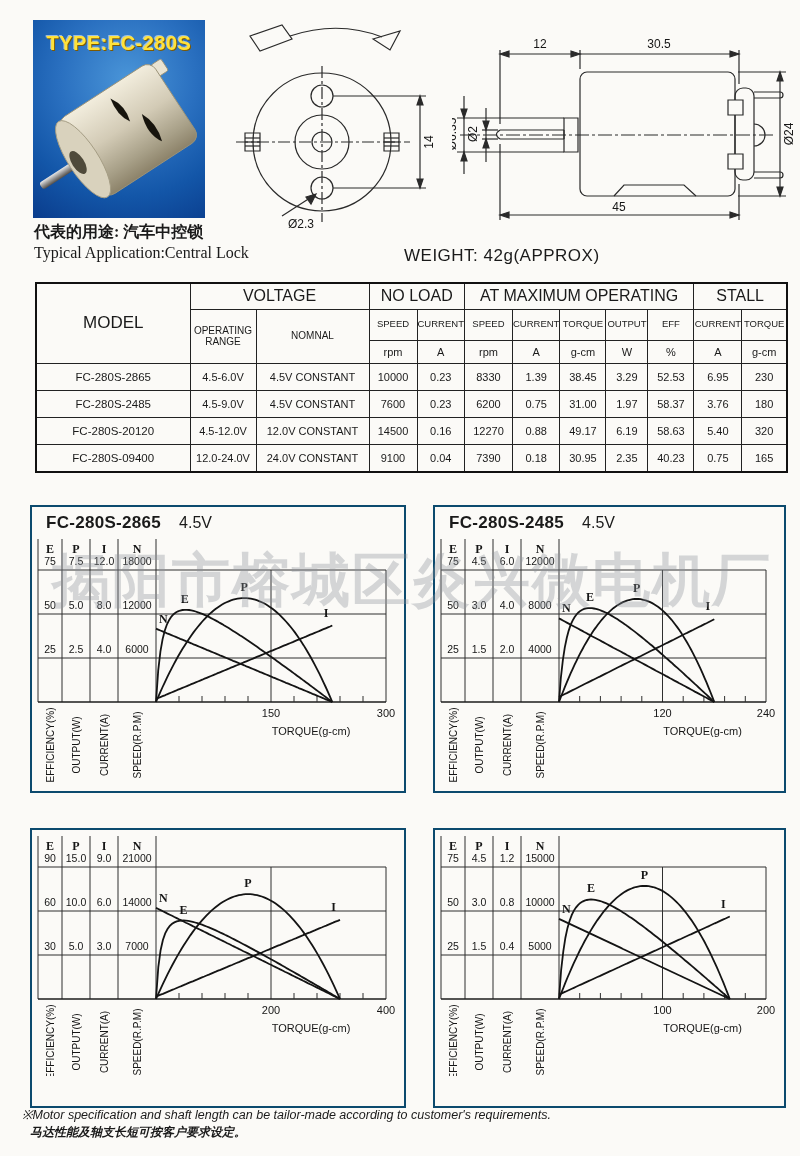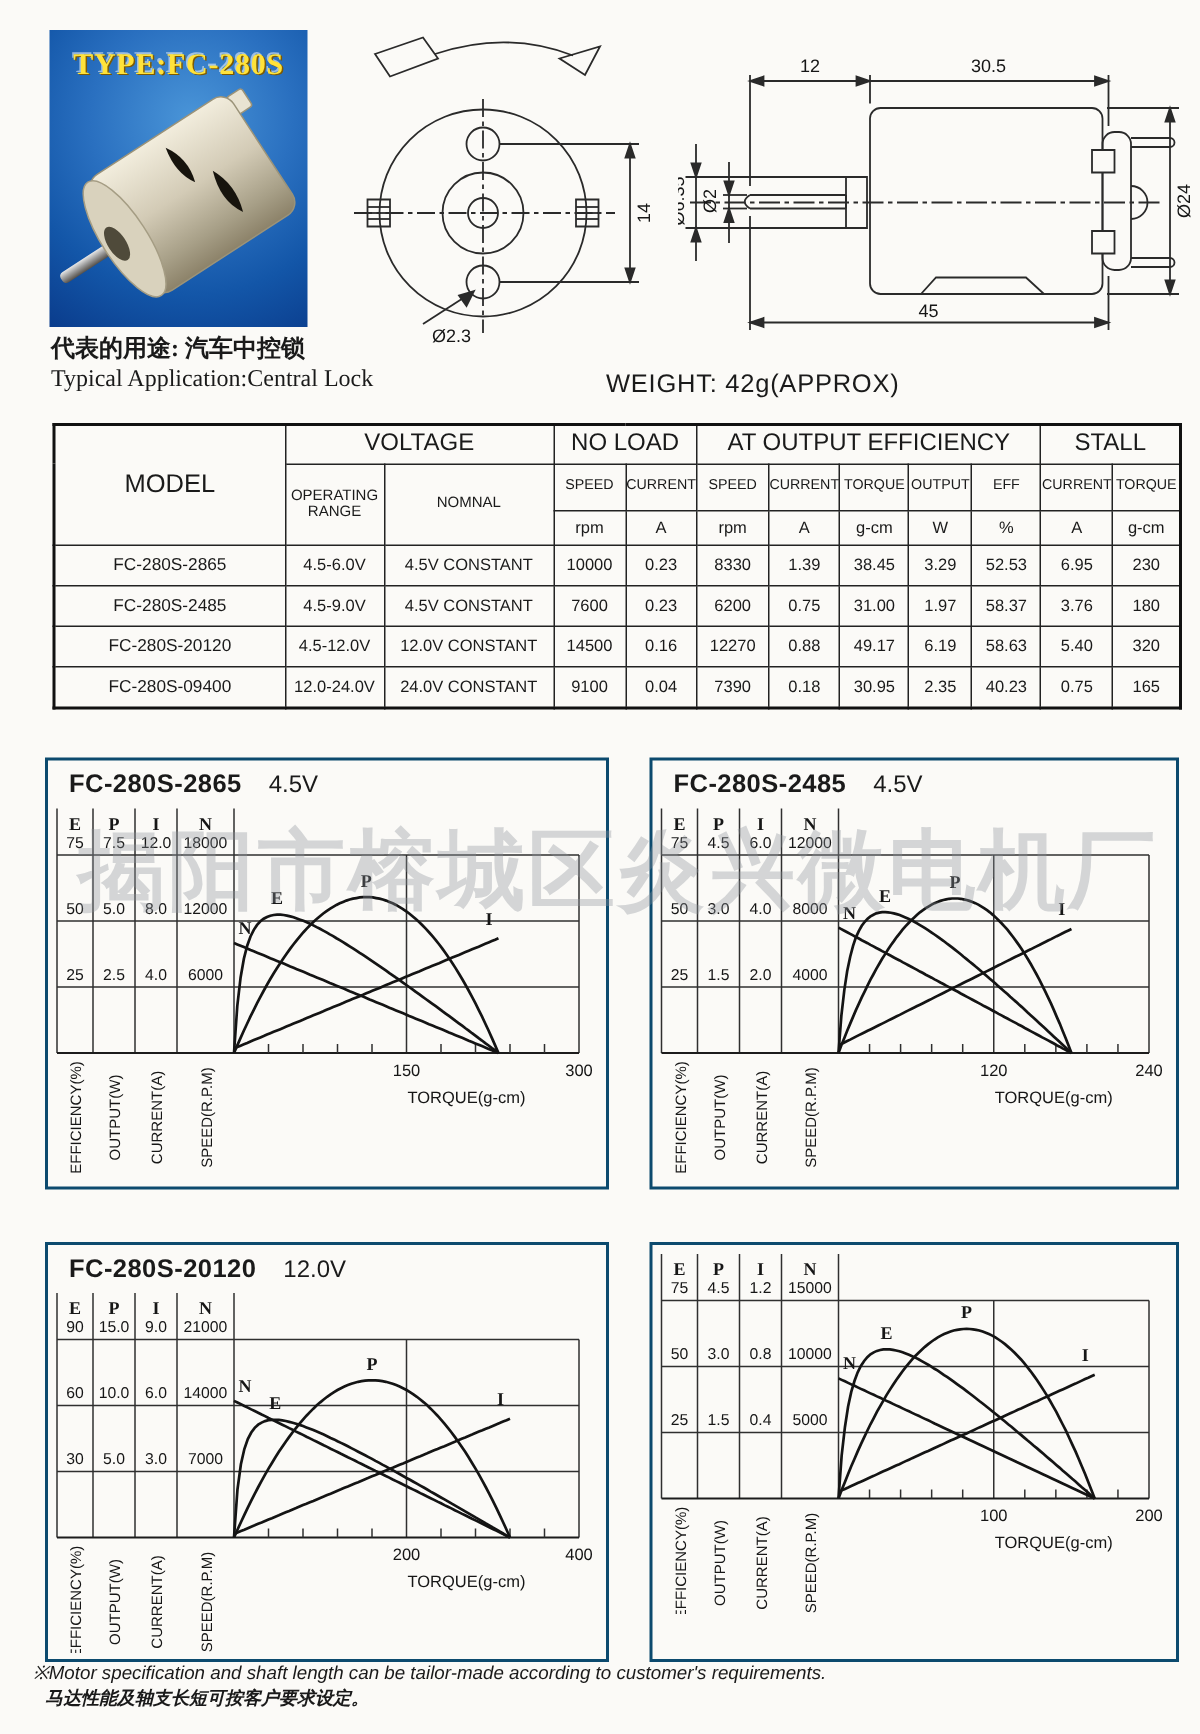--- a/index.html
+++ b/index.html
@@ -3,21 +3,21 @@
 <meta charset="utf-8">
 <style>
   html,body{margin:0;padding:0;}
   .page{position:relative;width:800px;height:1156px;background:#fbfaf7;overflow:hidden;
         font-family:"Liberation Sans",sans-serif;color:#1a1a1a;}
   
   .photo{position:absolute;left:33px;top:20px;width:172px;height:198px;
          background:radial-gradient(circle at 55% 30%, #4a95d8 0%, #2a70c0 40%, #1356a8 70%, #0a3c8c 100%);}
   .photo-title{position:absolute;left:10px;top:12px;width:152px;text-align:center;
          font-weight:bold;font-size:20px;letter-spacing:.5px;color:#ffe23a;
-         text-shadow:1px 1px 0 #7e5a00, -1px -1px 0 #fff8;font-family:Liberation Serif, serif;}
+         text-shadow:1px 1px 0 #7e5a00, -1px -1px 0 #fff8;}
   .app-zh{position:absolute;left:34px;top:222px;font-family:"Liberation Serif",serif;
           font-weight:bold;font-size:16px;}
   .app-en{position:absolute;left:34px;top:244px;font-family:"Liberation Serif",serif;font-size:16px;}
   .weight{position:absolute;left:404px;top:246px;font-size:17px;letter-spacing:.5px;}
   .drawing{position:absolute;}
   
   .spec{position:absolute;left:35px;top:282px;border-collapse:collapse;table-layout:fixed;}
   .spec td,.spec th{border:1px solid #222;text-align:center;vertical-align:middle;
         padding:0;font-weight:normal;background:transparent;}
   .spec{border:2px solid #111;}
@@ -177,21 +177,21 @@
         <col style="width:42px">
         <col style="width:46px">
         <col style="width:48px">
         <col style="width:45px">
     </colgroup>
     <tbody>
         <tr class="g-head">
       <th rowspan="3" class="model-cell">MODEL</th>
       <th colspan="2">VOLTAGE</th>
       <th colspan="2">NO LOAD</th>
-      <th colspan="5">AT OUTPUT EFFICIENCY</th>
+      <th colspan="5">AT MAXIMUM OPERATING</th>
       <th colspan="2">STALL</th>
     </tr>
     <tr class="s-head">
       <th rowspan="2" style="font-size:10px">OPERATING RANGE</th>
       <th rowspan="2" style="font-size:10px">NOMNAL</th>
       <th>SPEED</th>
       <th>CURRENT</th>
       <th>SPEED</th>
       <th>CURRENT</th>
       <th>TORQUE</th>
@@ -378,21 +378,20 @@
         <path d="M124.0,163.9L125.9,163.0L127.9,162.0L129.8,161.0L131.8,160.1L133.7,159.1L135.6,158.1L137.6,157.1L139.5,156.2L141.5,155.2L143.4,154.2L145.3,153.3L147.3,152.3L149.2,151.3L151.2,150.3L153.1,149.4L155.1,148.4L157.0,147.4L158.9,146.5L160.9,145.5L162.8,144.5L164.8,143.6L166.7,142.6L168.6,141.6L170.6,140.6L172.5,139.7L174.5,138.7L176.4,137.7L178.3,136.8L180.3,135.8L182.2,134.8L184.2,133.8L186.1,132.9L188.0,131.9L190.0,130.9L191.9,130.0L193.9,129.0L195.8,128.0L197.7,127.1L199.7,126.1L201.6,125.1L203.6,124.1L205.5,123.2L207.4,122.2L209.4,121.2L211.3,120.3L213.3,119.3L215.2,118.3L217.2,117.3L219.1,116.4L221.0,115.4L223.0,114.4L224.9,113.5L226.9,112.5L228.8,111.5L230.7,110.5L232.7,109.6L234.6,108.6L236.6,107.6L238.5,106.7L240.4,105.7L242.4,104.7L244.3,103.8L246.3,102.8L248.2,101.8L250.1,100.8L252.1,99.9L254.0,98.9L256.0,97.9L257.9,97.0L259.8,96.0L261.8,95.0L263.7,94.0L265.7,93.1L267.6,92.1L269.5,91.1L271.5,90.2L273.4,89.2L275.4,88.2L277.3,87.3L279.3,86.3" fill="none" stroke="#141414" stroke-width="1.8"></path>
         <path d="M124.0,169.0L125.9,163.9L127.9,159.0L129.8,154.1L131.8,149.4L133.7,144.9L135.6,140.4L137.6,136.1L139.5,131.9L141.5,127.9L143.4,123.9L145.3,120.1L147.3,116.5L149.2,112.9L151.2,109.5L153.1,106.2L155.1,103.1L157.0,100.0L158.9,97.1L160.9,94.4L162.8,91.7L164.8,89.2L166.7,86.8L168.6,84.6L170.6,82.5L172.5,80.5L174.5,78.6L176.4,76.9L178.3,75.2L180.3,73.8L182.2,72.4L184.2,71.2L186.1,70.1L188.0,69.1L190.0,68.3L191.9,67.6L193.9,67.0L195.8,66.6L197.7,66.2L199.7,66.0L201.6,66.0L203.6,66.0L205.5,66.2L207.4,66.6L209.4,67.0L211.3,67.6L213.3,68.3L215.2,69.1L217.2,70.1L219.1,71.2L221.0,72.4L223.0,73.8L224.9,75.2L226.9,76.9L228.8,78.6L230.7,80.5L232.7,82.5L234.6,84.6L236.6,86.8L238.5,89.2L240.4,91.7L242.4,94.4L244.3,97.1L246.3,100.0L248.2,103.1L250.1,106.2L252.1,109.5L254.0,112.9L256.0,116.5L257.9,120.1L259.8,123.9L261.8,127.9L263.7,131.9L265.7,136.1L267.6,140.4L269.5,144.9L271.5,149.4L273.4,154.1L275.4,159.0L277.3,163.9L279.3,169.0" fill="none" stroke="#141414" stroke-width="1.8"></path>
         <path d="M124.0,169.0L125.9,144.3L127.9,126.9L129.8,114.3L131.8,104.8L133.7,97.6L135.6,91.9L137.6,87.6L139.5,84.2L141.5,81.5L143.4,79.5L145.3,77.9L147.3,76.8L149.2,75.9L151.2,75.4L153.1,75.1L155.1,75.1L157.0,75.2L158.9,75.5L160.9,75.9L162.8,76.4L164.8,77.0L166.7,77.8L168.6,78.6L170.6,79.5L172.5,80.4L174.5,81.5L176.4,82.6L178.3,83.7L180.3,84.9L182.2,86.1L184.2,87.4L186.1,88.7L188.0,90.0L190.0,91.4L191.9,92.8L193.9,94.2L195.8,95.7L197.7,97.1L199.7,98.6L201.6,100.1L203.6,101.7L205.5,103.2L207.4,104.8L209.4,106.4L211.3,108.0L213.3,109.6L215.2,111.2L217.2,112.8L219.1,114.5L221.0,116.1L223.0,117.8L224.9,119.5L226.9,121.2L228.8,122.9L230.7,124.6L232.7,126.3L234.6,128.0L236.6,129.7L238.5,131.5L240.4,133.2L242.4,134.9L244.3,136.7L246.3,138.4L248.2,140.2L250.1,142.0L252.1,143.8L254.0,145.5L256.0,147.3L257.9,149.1L259.8,150.9L261.8,152.7L263.7,154.5L265.7,156.3L267.6,158.1L269.5,159.9L271.5,161.7L273.4,163.5L275.4,165.4L277.3,167.2L279.3,169.0" fill="none" stroke="#141414" stroke-width="1.8"></path>
         <text x="127" y="79.4" style="font:bold 12px &quot;Liberation Serif&quot;,serif">N</text>
         <text x="155.05" y="68.07075555555556" text-anchor="middle" style="font:bold 12px &quot;Liberation Serif&quot;,serif">E</text>
         <text x="201.625" y="58.971360000000004" text-anchor="middle" style="font:bold 12px &quot;Liberation Serif&quot;,serif">P</text>
         <text x="275.25" y="77.28" text-anchor="end" style="font:bold 12px &quot;Liberation Serif&quot;,serif">I</text>
       </svg>
   </div>
   <div class="chart-box" style="left:30px;top:828px;width:372px;height:276px">
-    <div class="chart-title"><b>FC-280S-20120</b><span>12.0V</span></div>
     <svg id="chart2" width="366" height="246">
         <line x1="6" y1="6" x2="6" y2="169" stroke="#2f2f2f" stroke-width="1"></line>
         <line x1="30" y1="6" x2="30" y2="169" stroke="#2f2f2f" stroke-width="1"></line>
         <line x1="58" y1="6" x2="58" y2="169" stroke="#2f2f2f" stroke-width="1"></line>
         <line x1="86" y1="6" x2="86" y2="169" stroke="#2f2f2f" stroke-width="1"></line>
         <line x1="124" y1="6" x2="124" y2="169" stroke="#2f2f2f" stroke-width="1"></line>
         <line x1="239" y1="37" x2="239" y2="169" stroke="#2f2f2f" stroke-width="1"></line>
         <line x1="354" y1="37" x2="354" y2="169" stroke="#2f2f2f" stroke-width="1"></line>
         <line x1="6" y1="125" x2="354" y2="125" stroke="#2f2f2f" stroke-width="1"></line>
         <line x1="6" y1="81" x2="354" y2="81" stroke="#2f2f2f" stroke-width="1"></line>

